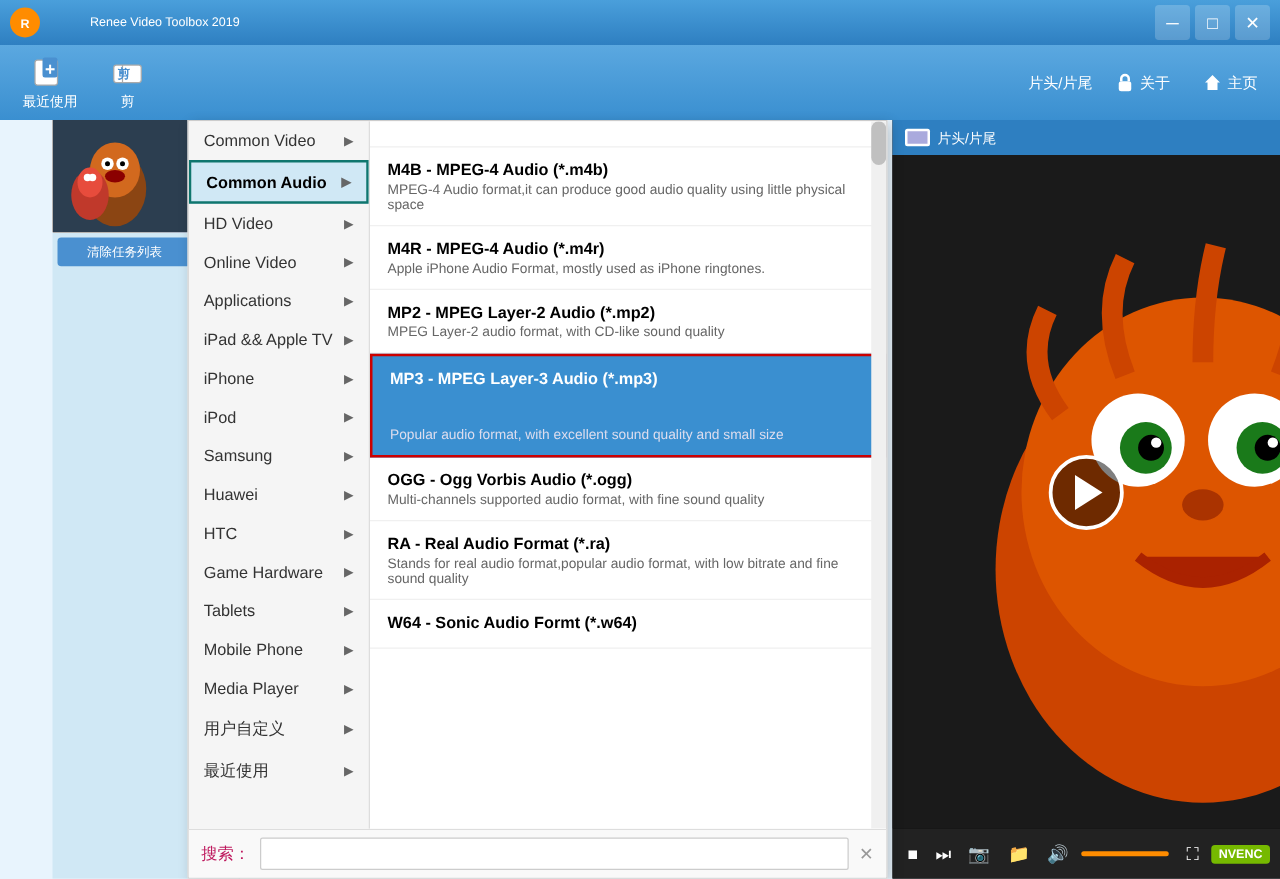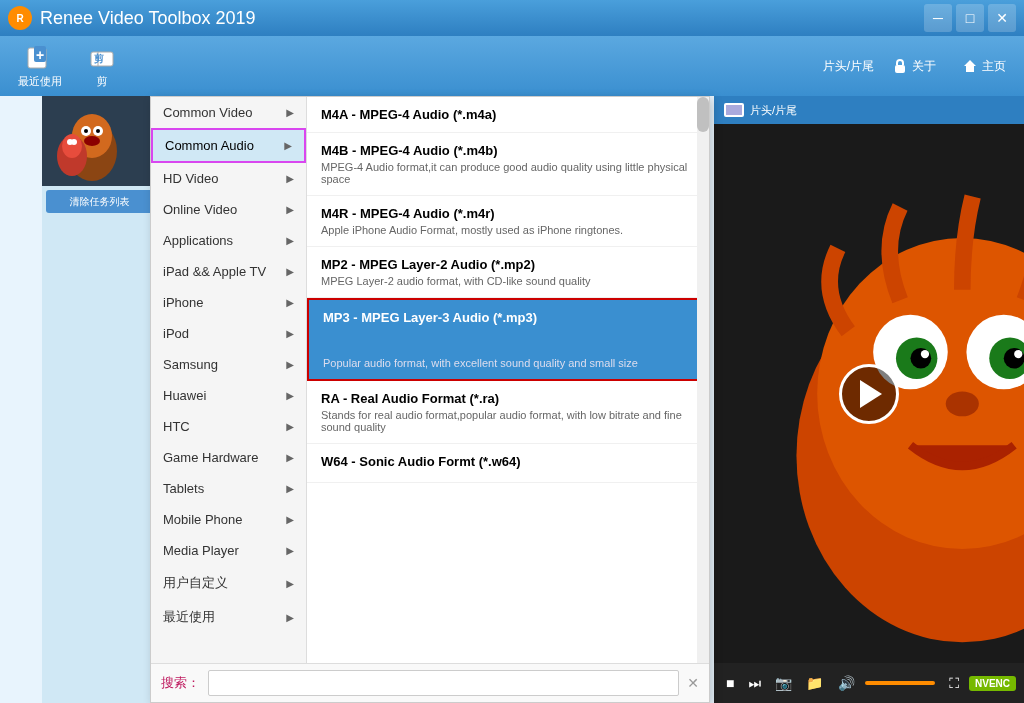--- a/index.html
+++ b/index.html
@@ -15,21 +15,21 @@
       color: white;
     }
     .titlebar-logo {
       width: 24px; height: 24px;
       background: #ff8c00;
       border-radius: 50%;
       margin-right: 8px;
       display: flex; align-items: center; justify-content: center;
       font-size: 10px; color: white; font-weight: bold;
     }
-    .titlebar-title { font-size: 18px; color: white; flex: 1; }
+    .titlebar-title { font-size: 10px; color: white; flex: 1; margin-left: 32px; }
     .titlebar-controls { display: flex; gap: 4px; margin-left: auto; }
     .titlebar-btn {
       width: 28px; height: 28px;
       background: rgba(255,255,255,0.2);
       border: none; cursor: pointer; color: white; font-size: 14px;
       display: flex; align-items: center; justify-content: center;
       border-radius: 3px;
     }
 
     
@@ -287,26 +287,26 @@
         <span>移</span>
       </button>
     </div>
     <div class="file-list-area"></div>
   </div>
 
   <div class="dropdown-overlay" style="position:absolute;left:150px;top:0;width:560px;height:100%;display:flex;flex-direction:column;">
 
     <div style="display:flex;flex:1;overflow:hidden;position:relative;">
 
-      <div style="width:156px;background:#f5f5f5;border-right:1px solid #ddd;overflow-y:auto;flex-shrink:0;">
+      <div style="width:145px;background:#f5f5f5;border-right:1px solid #ddd;overflow-y:auto;flex-shrink:0;">
         <div class="cat-item">
           <span>Common Video</span>
           <span class="cat-arrow">▶</span>
         </div>
-        <div class="cat-item active" style="background:#d0e8f5;border:2px solid #d946ef;">
+        <div class="cat-item active" style="background:#d0e8f5;border:2px solid #0f766e;font-weight:bold;">
           <span>Common Audio</span>
           <span class="cat-arrow">▶</span>
         </div>
         <div class="cat-item">
           <span>HD Video</span>
           <span class="cat-arrow">▶</span>
         </div>
         <div class="cat-item">
           <span>Online Video</span>
           <span class="cat-arrow">▶</span>
@@ -365,37 +365,40 @@
         </div>
       </div>
 
       <div style="flex:1;overflow-y:auto;background:white;position:relative;">
 
         <div style="position:absolute;right:0;top:0;bottom:0;width:12px;background:#f0f0f0;z-index:10;">
           <div style="position:absolute;top:0;width:12px;height:35px;background:#c0c0c0;border-radius:6px;"></div>
         </div>
 
         <div class="format-item">
-          <div class="format-title">M4A - MPEG-4 Audio (*.m4a)</div>
         </div>
         <div class="format-item">
           <div class="format-title">M4B - MPEG-4 Audio (*.m4b)</div>
           <div class="format-desc">MPEG-4 Audio format,it can produce good audio quality using little physical space</div>
         </div>
         <div class="format-item">
           <div class="format-title">M4R - MPEG-4 Audio (*.m4r)</div>
           <div class="format-desc">Apple iPhone Audio Format, mostly used as iPhone ringtones.</div>
         </div>
         <div class="format-item">
           <div class="format-title">MP2 - MPEG Layer-2 Audio (*.mp2)</div>
           <div class="format-desc">MPEG Layer-2 audio format, with CD-like sound quality</div>
         </div>
         <div class="format-item selected">
           <div class="format-title">MP3 - MPEG Layer-3 Audio (*.mp3)</div>
           <div class="format-desc" style="color:#dde;">Popular audio format, with excellent sound quality and small size</div>
+        </div>
+        <div class="format-item">
+          <div class="format-title">OGG - Ogg Vorbis Audio (*.ogg)</div>
+          <div class="format-desc">Multi-channels supported audio format, with fine sound quality</div>
         </div>
         <div class="format-item">
           <div class="format-title">RA - Real Audio Format (*.ra)</div>
           <div class="format-desc">Stands for real audio format,popular audio format, with low bitrate and fine sound quality</div>
         </div>
         <div class="format-item">
           <div class="format-title">W64 - Sonic Audio Formt (*.w64)</div>
           <div class="format-desc"></div>
         </div>
       </div>

